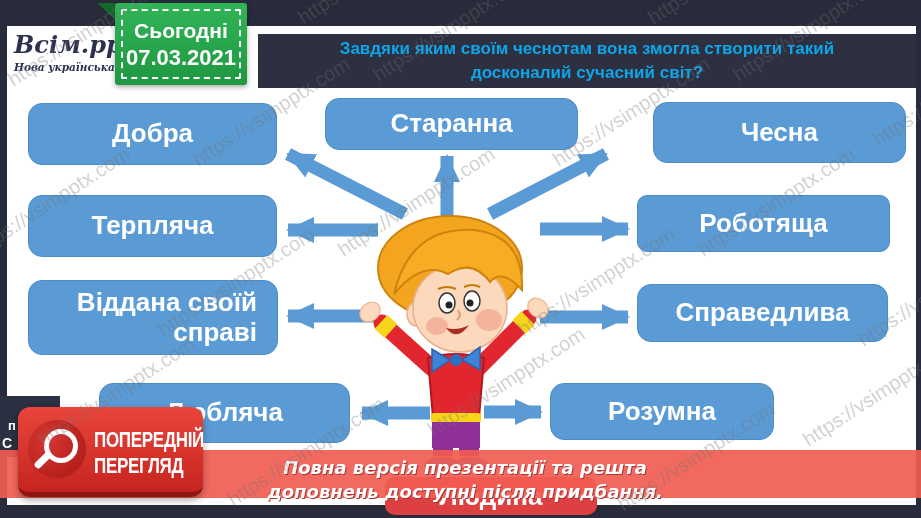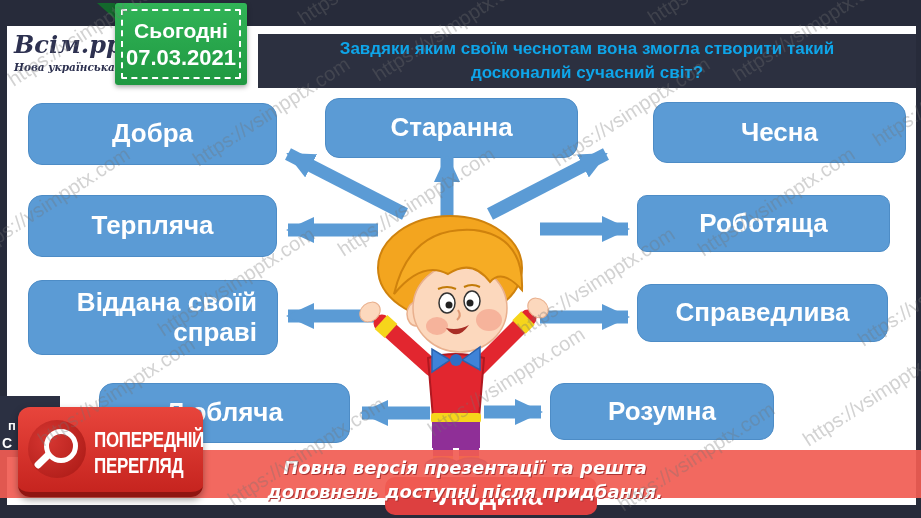--- a/index.html
+++ b/index.html
@@ -86,21 +86,21 @@
   <div class="date-fold"></div>
   <div class="date-card">
     <div class="inner"></div>
     <div class="date-label">Сьогодні</div>
     <div class="date-value">07.03.2021</div>
   </div>
 
   <div class="question">Завдяки яким своїм чеснотам вона змогла створити такий досконалий сучасний світ?</div>
 
   <div class="vbox" style="left:28px;top:103px;width:249px;height:62px;">Добра</div>
-  <div class="vbox" style="left:325px;top:98px;width:253px;height:60px;">Старанна</div>
+  <div class="vbox" style="left:325px;top:98px;width:253px;height:52px;">Старанна</div>
   <div class="vbox" style="left:637px;top:102px;width:253px;height:61px;margin-left:16px;">Чесна</div>
   <div class="vbox" style="left:28px;top:195px;width:249px;height:62px;">Терпляча</div>
   <div class="vbox" style="left:637px;top:195px;width:253px;height:57px;border-radius:10px;">Роботяща</div>
   <div class="vbox" style="left:28px;top:280px;width:250px;height:75px;padding:16px 20px;">Віддана своїй справі</div>
   <div class="vbox" style="left:637px;top:284px;width:251px;height:58px;">Справедлива</div>
   <div class="vbox" style="left:99px;top:383px;width:251px;height:60px;">Любляча</div>
   <div class="vbox" style="left:550px;top:383px;width:224px;height:57px;">Розумна</div>
 
   <svg class="arrows" width="921" height="518" viewBox="0 0 921 518">
     <defs>

